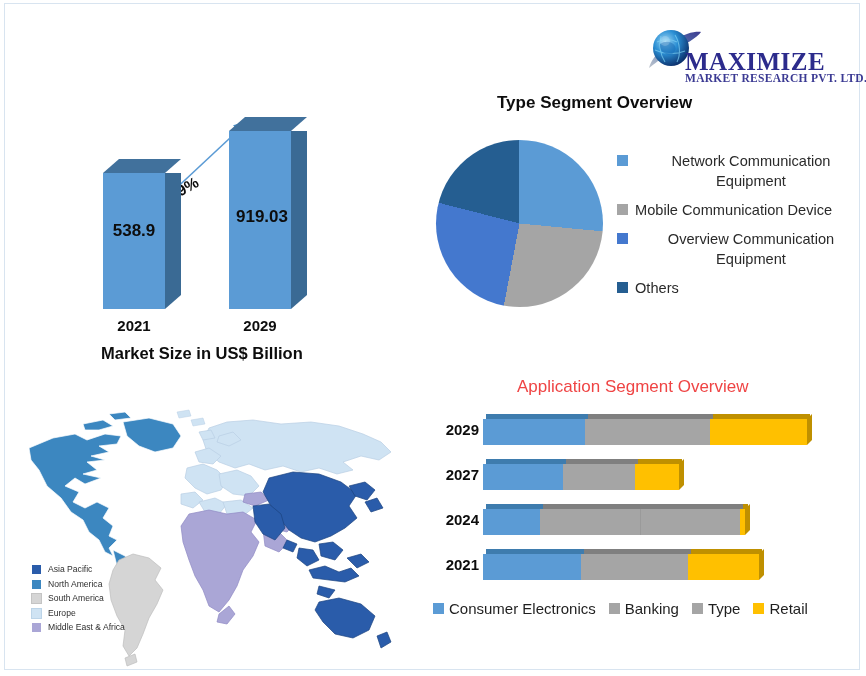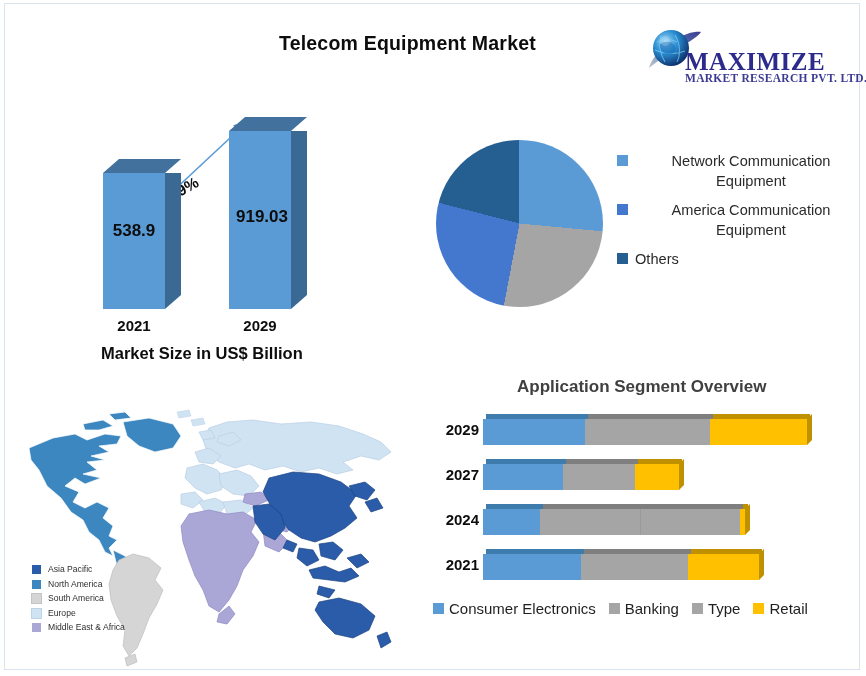--- a/index.html
+++ b/index.html
@@ -78,21 +78,21 @@
   
   #map{left:8px;top:386px;width:392px;height:280px;}
   #map-legend{left:26px;top:560px;width:170px;}
   .mleg-row{display:flex;margin-bottom:3.6px;}
   .mleg-sw{width:11px;height:11px;flex:0 0 11px;margin-right:6px;border:1px solid #ffffff;box-sizing:border-box;}
   .mleg-tx{font-size:8.6px;color:#2f2f2f;white-space:nowrap;}
 
   
   #app-title{
     left:512px;top:373px;
-    font-size:17px;font-weight:bold;color:#404040;white-space:nowrap;
+    font-size:17px;font-weight:normal;color:#ef4444;white-space:nowrap;
   }
   #app-chart{left:420px;top:410px;width:440px;height:180px;}
   .app-row{position:absolute;height:42px;}
   .app-rowlabel{
     position:absolute;left:0;width:54px;text-align:right;
     font-size:15px;font-weight:bold;color:#0d0d0d;
   }
   .stack{position:absolute;left:58px;height:26px;}
   .seg{position:absolute;top:0;height:26px;}
   .seg .f{position:absolute;left:0;top:0;width:100%;height:100%;}
@@ -101,21 +101,20 @@
   #app-legend{left:428px;top:596px;display:flex;align-items:center;}
   .aleg{display:flex;align-items:center;margin-right:13px;}
   .aleg-sw{width:11px;height:11px;margin-right:5px;}
   .aleg-tx{font-size:15px;color:#1f1f1f;white-space:nowrap;}
 </style>
 </head>
 <body>
 
 <div id="frame">
 
-  <div class="abs" id="page-title">Telecom Equipment Market</div>
 
   <div class="abs" id="logo">
     <svg id="logo-globe" viewBox="0 0 56 52">
       <defs>
         <radialGradient id="gl" cx="35%" cy="32%" r="72%">
           <stop offset="0%" stop-color="#9fd8f5"></stop>
           <stop offset="45%" stop-color="#2b8fd4"></stop>
           <stop offset="100%" stop-color="#0b2f6b"></stop>
         </radialGradient>
         <linearGradient id="sw" x1="0" y1="1" x2="1" y2="0">
@@ -158,30 +157,35 @@
       <div class="top" style="top:0;left:0;width:78px;height:14px;clip-path:polygon(0 100%,16px 0,78px 0,62px 100%);"></div>
       <div class="front" style="left:0;top:14px;width:62px;height:178px;"></div>
       <div class="side" style="left:62px;top:14px;width:16px;height:178px;clip-path:polygon(0 0,100% -14px,100% calc(100% - 14px),0 100%);"></div>
     </div>
     <div class="bar-value" style="left:200px;top:108px;width:78px;">919.03</div>
     <div class="bar-cat" style="left:204px;top:218px;width:66px;">2029</div>
 
     <div id="market-size-label">Market Size in US$ Billion</div>
   </div>
 
+  <div class="abs" id="pie-title">Type Segment Overview</div>
   <div class="abs" id="pie" style="background: conic-gradient(rgb(91, 155, 213) 0deg, rgb(91, 155, 213) 95.4deg, rgb(165, 165, 165) 95.4deg, rgb(165, 165, 165) 190.8deg, rgb(68, 120, 206) 190.8deg, rgb(68, 120, 206) 284.4deg, rgb(37, 94, 145) 284.4deg, rgb(37, 94, 145) 360deg);"></div>
 
   <div class="abs" id="pie-legend">
     <div class="leg-row">
       <span class="leg-sw" style="background:#5b9bd5"></span>
       <span class="leg-tx">Network Communication Equipment</span>
     </div>
     <div class="leg-row">
+      <span class="leg-sw" style="background:#a5a5a5"></span>
+      <span class="leg-tx">Mobile Communication Device</span>
+    </div>
+    <div class="leg-row">
       <span class="leg-sw" style="background:#4478ce"></span>
-      <span class="leg-tx">America Communication Equipment</span>
+      <span class="leg-tx">Overview Communication Equipment</span>
     </div>
     <div class="leg-row">
       <span class="leg-sw" style="background:#255e91"></span>
       <span class="leg-tx">Others</span>
     </div>
   </div>
 
   <svg class="abs" id="map" viewBox="0 0 392 280">
 
     <g fill="#3c87c0" stroke="#ffffff" stroke-width="0.7">

